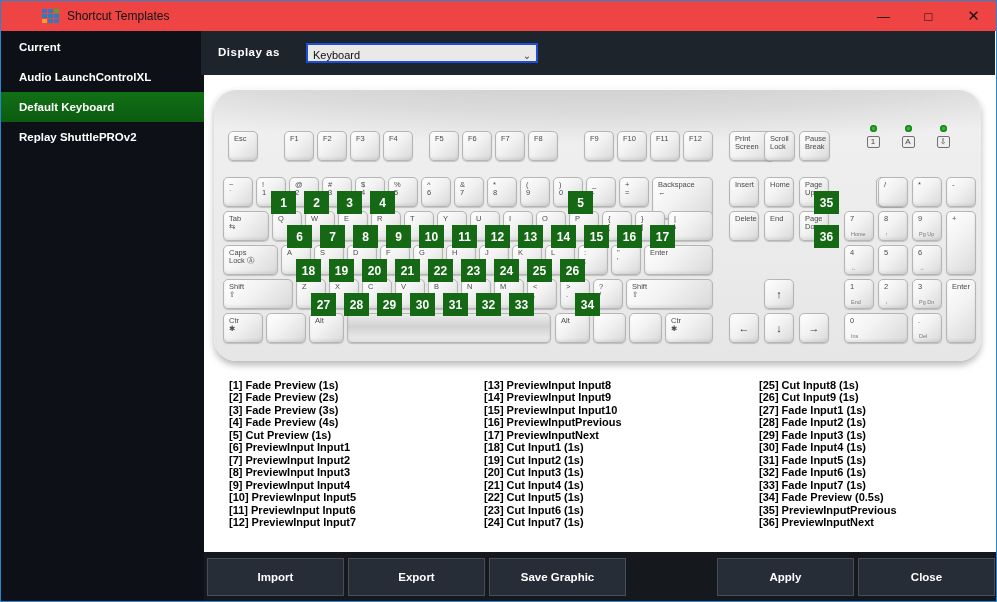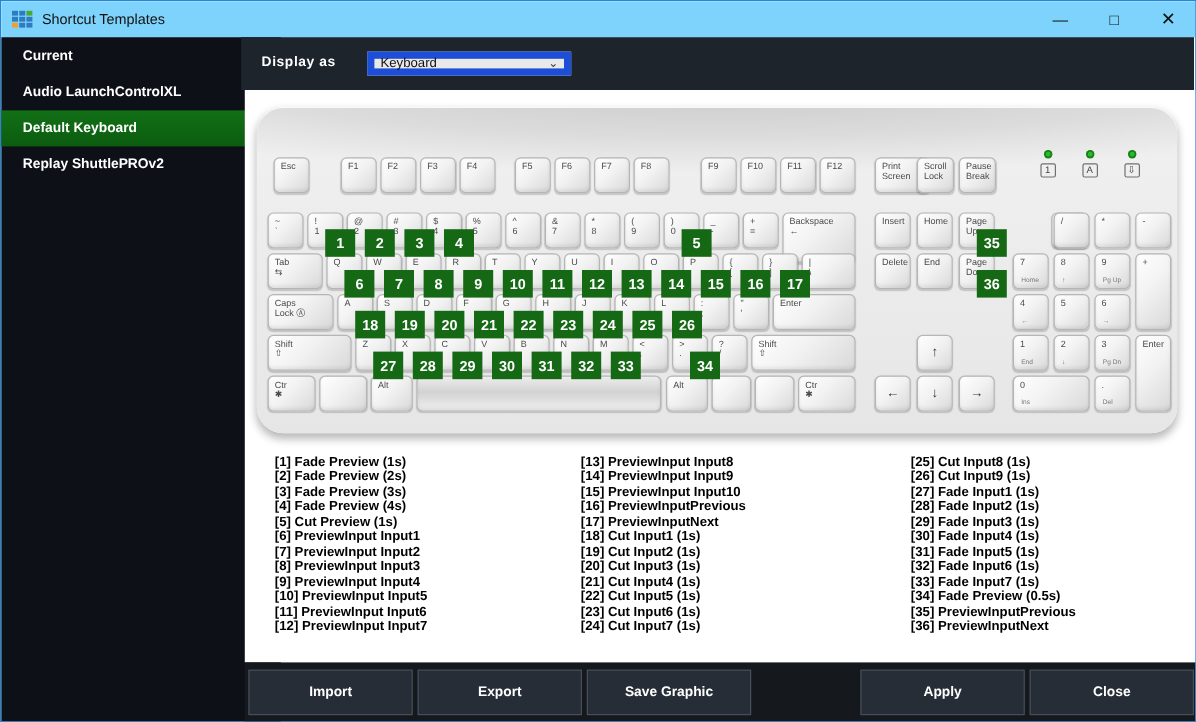--- a/index.html
+++ b/index.html
@@ -4,43 +4,43 @@
 <style>
   * { box-sizing: border-box; margin: 0; padding: 0; }
   html,body { width: 997px; height: 602px; }
   body { font-family: "Liberation Sans", sans-serif; overflow: hidden; }
   .window {
     position: relative; width: 997px; height: 602px;
     border: 1px solid #2586d4; background: #fff; overflow: hidden;
   }
   
   .titlebar { position: absolute; left: 0; top: 0; width: 100%; height: 30px;
-    background: #7dd3fc; display: flex; align-items: center; }
+    background: #ef4444; display: flex; align-items: center; padding-left: 32px; }
   .app-icon { width: 17px; height: 15px; margin-left: 9px; display: grid;
     grid-template-columns: repeat(3,5px); grid-template-rows: repeat(3,4px); gap: 1px; }
   .app-icon span { display: block; }
   .c-blue { background: #2e7bbf; } .c-green { background: #4aa838; } .c-orange { background: #f0a02c; }
   .title-text { margin-left: 8px; font-size: 12px; color: #111; }
   .win-controls { position: absolute; right: 0; top: 0; height: 30px; display: flex; }
   .win-btn { width: 45px; height: 30px; display: flex; align-items: center; justify-content: center;
     font-size: 13px; color: #111; background: transparent; border: none; cursor: default; }
   .win-btn.close { font-size: 15px; }
   
   .sidebar { position: absolute; left: 0; top: 30px; width: 233px; height: 571px;
     background: #0d1117; padding-top: 1px; }
   .side-item { height: 30px; display: flex; align-items: center; padding-left: 18px;
     color: #ffffff; font-size: 11.5px; font-weight: bold; }
   .side-item.selected { background: linear-gradient(#127016, #0b5c0f); }
   
   .topbar { position: absolute; left: 200px; top: 30px; width: 794px; height: 44px;
     background: #1d242c; }
   .display-as-label { position: absolute; left: 17px; top: 15px; color: #ffffff;
     font-size: 11.5px; font-weight: bold; letter-spacing: .5px; }
-  .combo { position: absolute; left: 105px; top: 12px; width: 170px; height: 20px;
-    background: #e9e9e9; border: 6px solid #1d4ed8; display: flex; align-items: center; }
+  .combo { position: absolute; left: 105px; top: 12px; width: 232px; height: 20px;
+    background: #e9e9e9; border: 2px solid #1d4ed8; display: flex; align-items: flex-end; }
   .combo-value { flex: 1; font-size: 11px; color: #111; padding-left: 5px; }
   .combo-arrow { width: 18px; text-align: center; color: #444; font-size: 10px; }
   
   .panel { position: absolute; left: 203px; top: 74px; width: 794px; height: 477px; background: #ffffff; }
   
   .kb-case { position: absolute; left: 10px; top: 14px; width: 767px; height: 272px;
     border-radius: 22px;
     background: radial-gradient(120% 42% at 50% -10%, #c6c6c6 0%, #dcdcdc 46%, rgba(220,220,220,0) 72%),
                 linear-gradient(#f1f1f1, #e6e6e6);
     box-shadow: 0 4px 7px rgba(0,0,0,0.28), inset 0 1px 0 #fafafa; }

